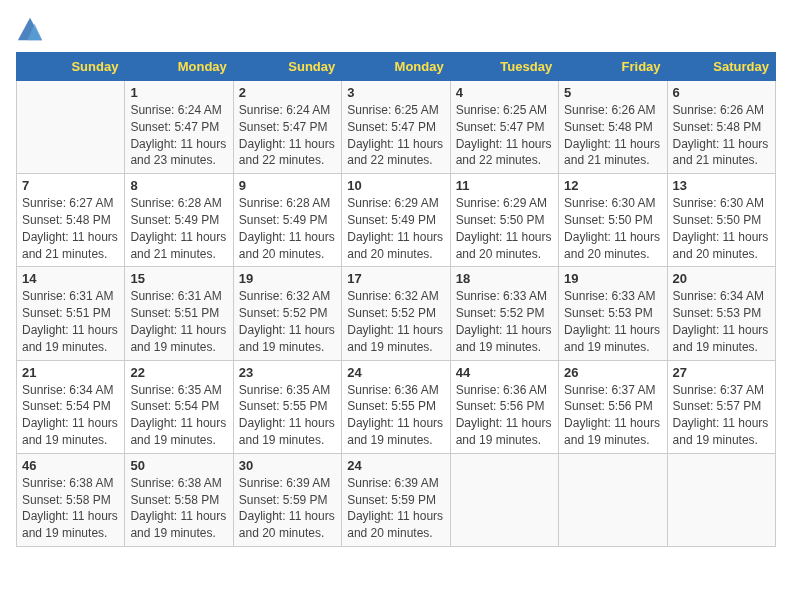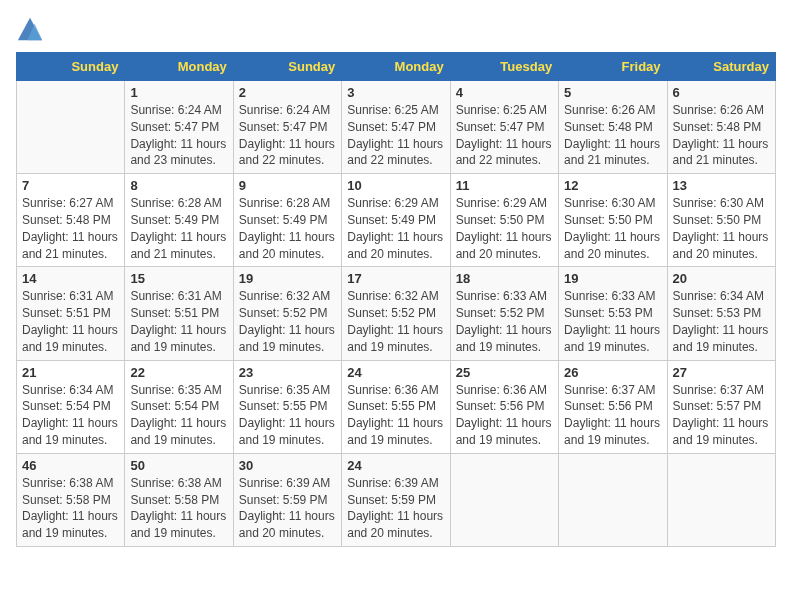--- a/index.html
+++ b/index.html
@@ -302,21 +302,21 @@
 and 19 minutes.</div>
         </td>
         <td>
           <span class="day-num">24</span>
           <div class="cell-info" style="white-space: pre-line;">Sunrise: 6:36 AM
 Sunset: 5:55 PM
 Daylight: 11 hours
 and 19 minutes.</div>
         </td>
         <td>
-          <span class="day-num">25</span>
+          <span class="day-num">44</span>
           <div class="cell-info" style="white-space: pre-line;">Sunrise: 6:36 AM
 Sunset: 5:56 PM
 Daylight: 11 hours
 and 19 minutes.</div>
         </td>
         <td>
           <span class="day-num">26</span>
           <div class="cell-info" style="white-space: pre-line;">Sunrise: 6:37 AM
 Sunset: 5:56 PM
 Daylight: 11 hours

